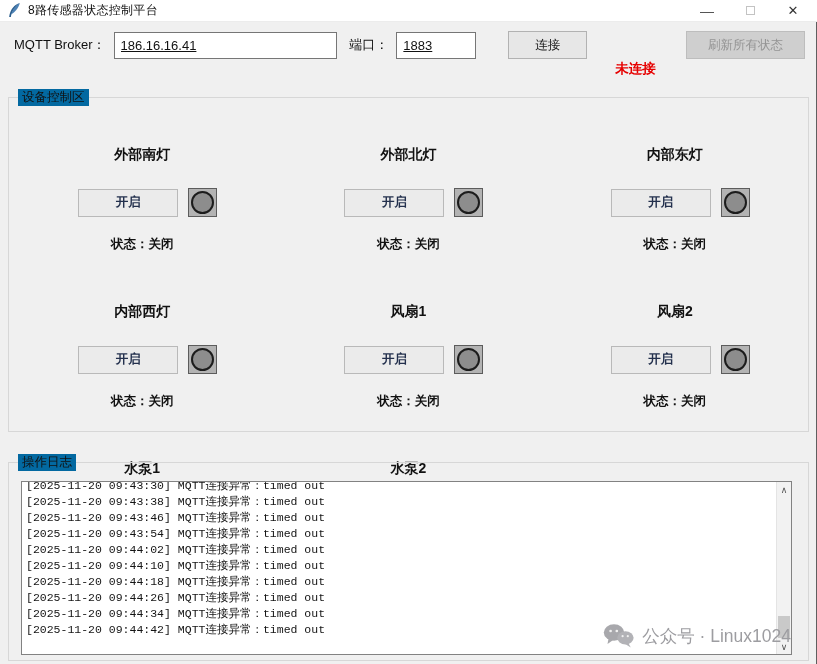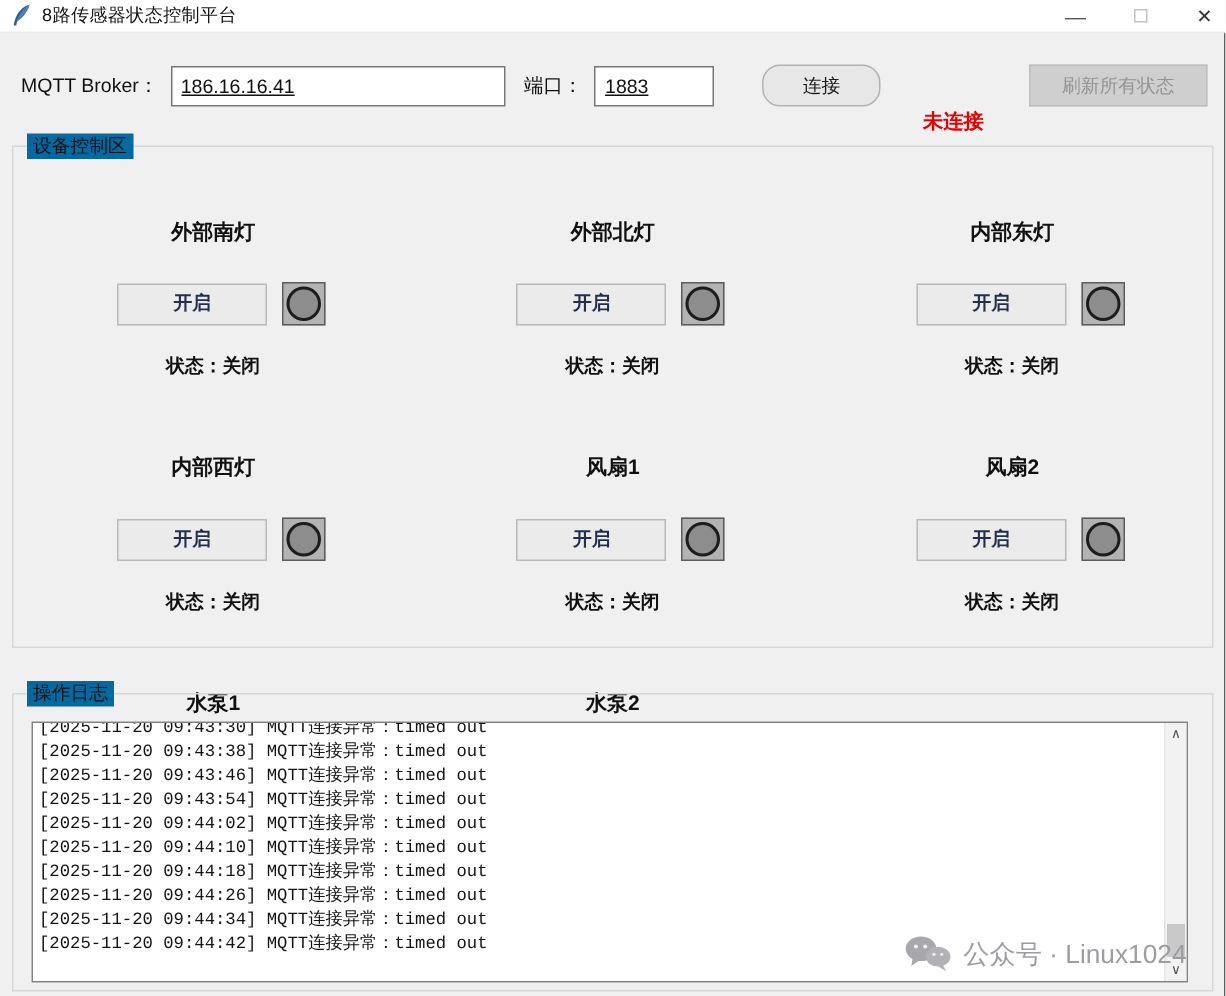--- a/index.html
+++ b/index.html
@@ -6,44 +6,44 @@
   html,body { width:817px; height:664px; }
   body {
     font-family:"Liberation Sans","DejaVu Sans",sans-serif;
     background:#f0f0f0; position:relative; overflow:hidden;
     width:817px; height:664px;
   }
   
   .titlebar {
     position:absolute; top:0; left:0; right:0; height:22px;
     background:#ffffff; display:flex; align-items:center;
-    padding:0 6px 0 8px; border-bottom:1px solid #ececec;
+    padding:0 16px 0 8px; border-bottom:1px solid #ececec;
   }
   .app-icon { width:13px; height:15px; margin-right:7px; flex:0 0 auto; }
   .win-title { font-size:12px; color:#111; letter-spacing:.3px; }
   .win-controls { margin-left:auto; display:flex; align-items:center; gap:27px; }
   .win-btn { width:16px; height:16px; display:flex; align-items:center; justify-content:center;
     font-size:13px; color:#404040; cursor:default; }
   .win-btn.minimize { font-size:14px; color:#555; }
   .win-btn.maximize span { width:9px; height:9px; border:1px solid #c3c3c3; display:block; }
   .win-btn.close { font-size:13px; color:#333; }
   .window-right-border { position:absolute; top:22px; bottom:0; right:0; width:1px; background:#5f5f5f; }
 
   
-  .toolbar { position:absolute; top:42px; left:14px; right:12px; height:30px;
+  .toolbar { position:absolute; top:30px; left:14px; right:12px; height:30px;
     display:flex; align-items:center; }
   .tb-label { font-size:13px; color:#111; white-space:nowrap; }
   .tb-input { height:27px; background:#fff; border:1px solid #767676;
     font-size:13px; color:#111; padding:0 6px; font-family:inherit;text-decoration:underline; }
   .broker-input { width:233px; margin-left:8px; }
   .port-label { margin-left:12px; }
   .port-input { width:80px; margin-left:8px; }
   .btn { height:28px; background:#e7e7e7; border:1px solid #b2b2b2;
     font-size:12.5px; color:#1a1a1a; font-family:inherit; cursor:default; }
-  .connect-btn { width:82px; margin-left:32px;border-radius:12px; }
+  .connect-btn { width:82px; margin-left:32px; }
   .conn-status { margin-left:15px; width:70px; text-align:center;
     font-size:13.5px; font-weight:bold;margin-top:47px; }
   .refresh-btn { width:124px; margin-left:17px; background:#cfcfcf;
     border-color:#bdbdbd; color:#949494; }
 
   
   .groupbox { position:absolute; border:1px solid #d7d7d7; }
   .groupbox .legend { position:absolute; top:-9px; left:9px; background:#0369a1;
     padding:0 4px; font-size:12.5px; color:#111; }
   .device-group { left:8px; top:97px; width:801px; height:335px; }

